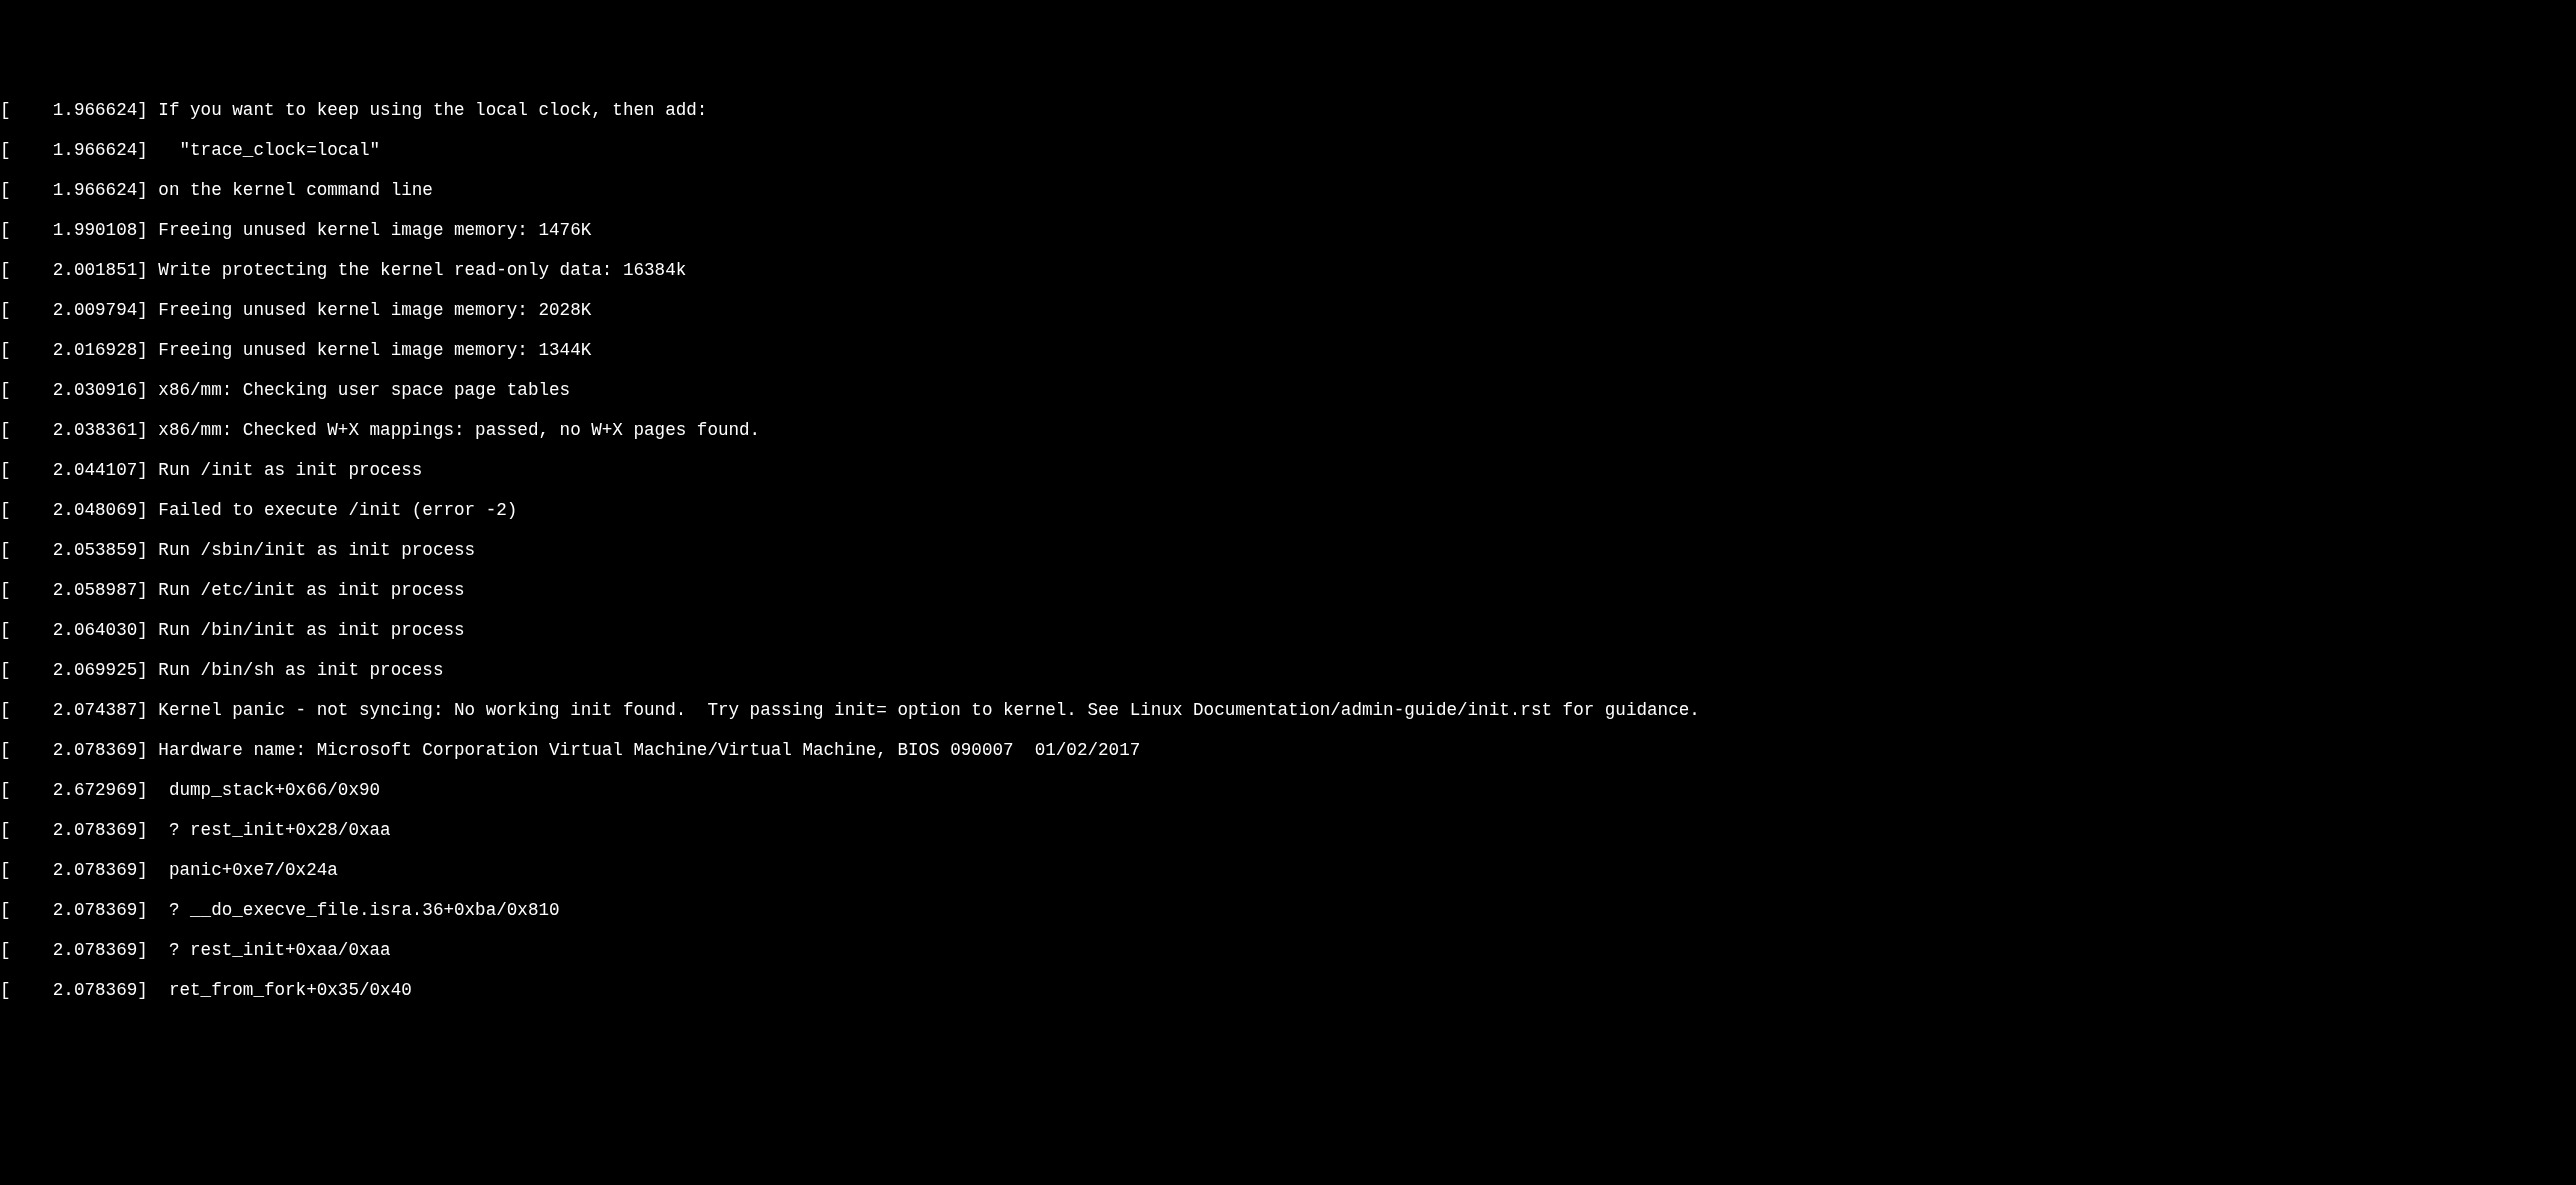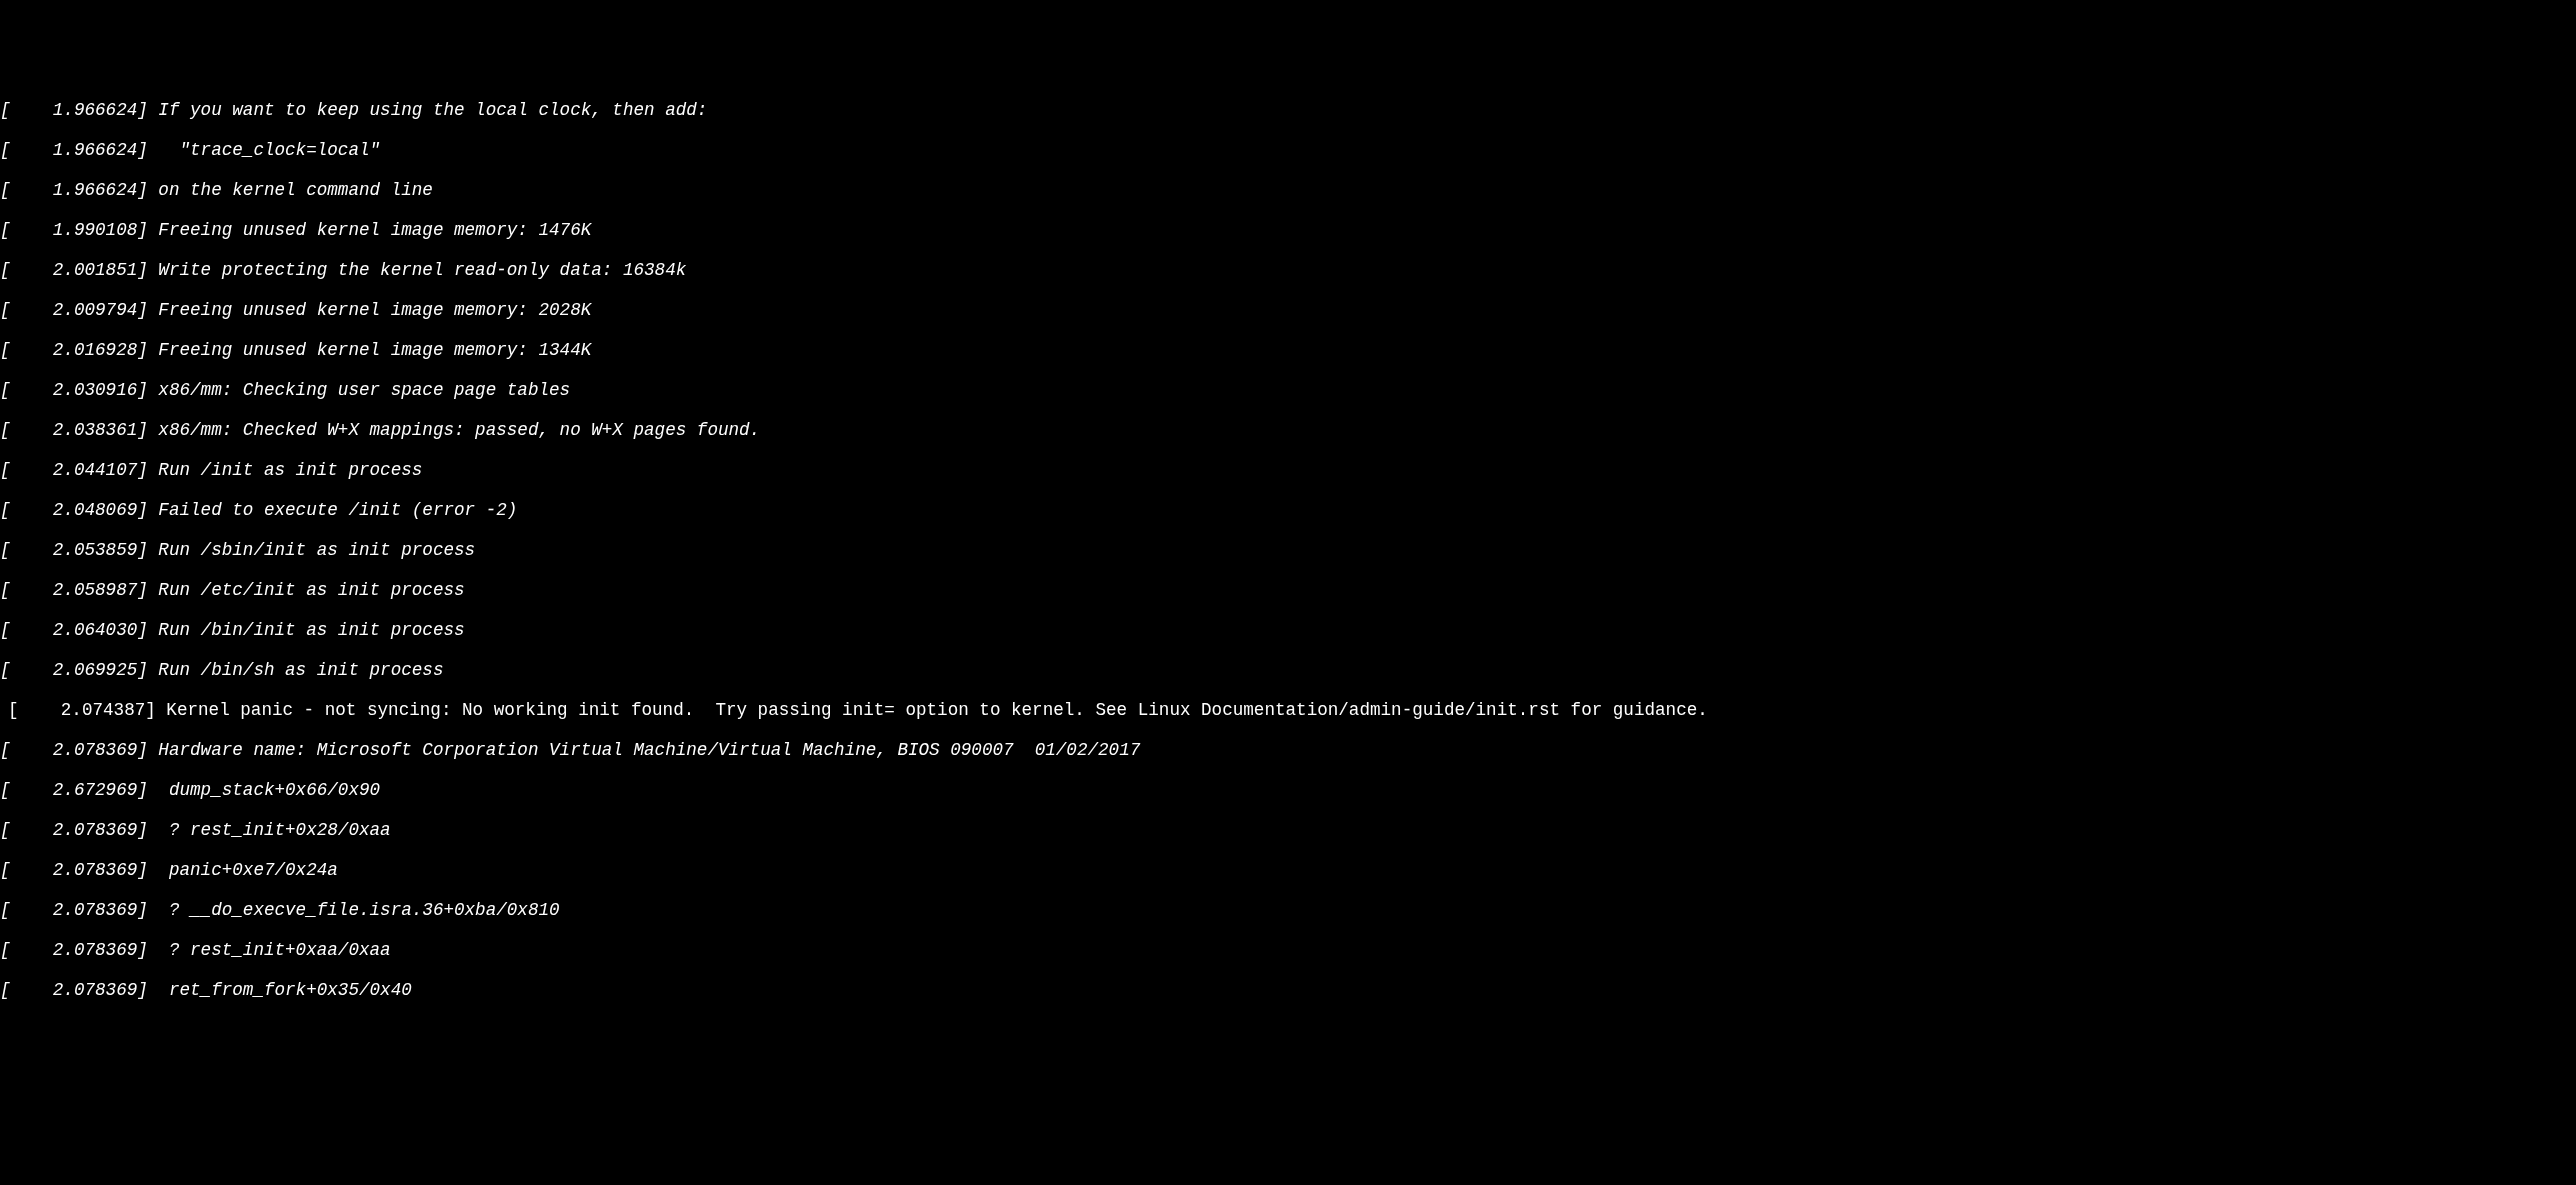--- a/index.html
+++ b/index.html
@@ -18,26 +18,24 @@
       width: 2576px;
       height: 1186px;
       padding: 0;
     }
     .console {
       white-space: pre-wrap;
       word-break: break-all;
     }
     .line {
       white-space: pre;
-      font-style: italic;
     }
     .wrapped {
       white-space: pre-wrap;
       word-break: break-all;
-      margin-left: 8px;
     }
   </style>
 </head>
 <body>
 
 
 
 <div class="console">
 <div class="line">[    1.966624] If you want to keep using the local clock, then add:</div>
 <div class="line">[    1.966624]   "trace_clock=local"</div>

